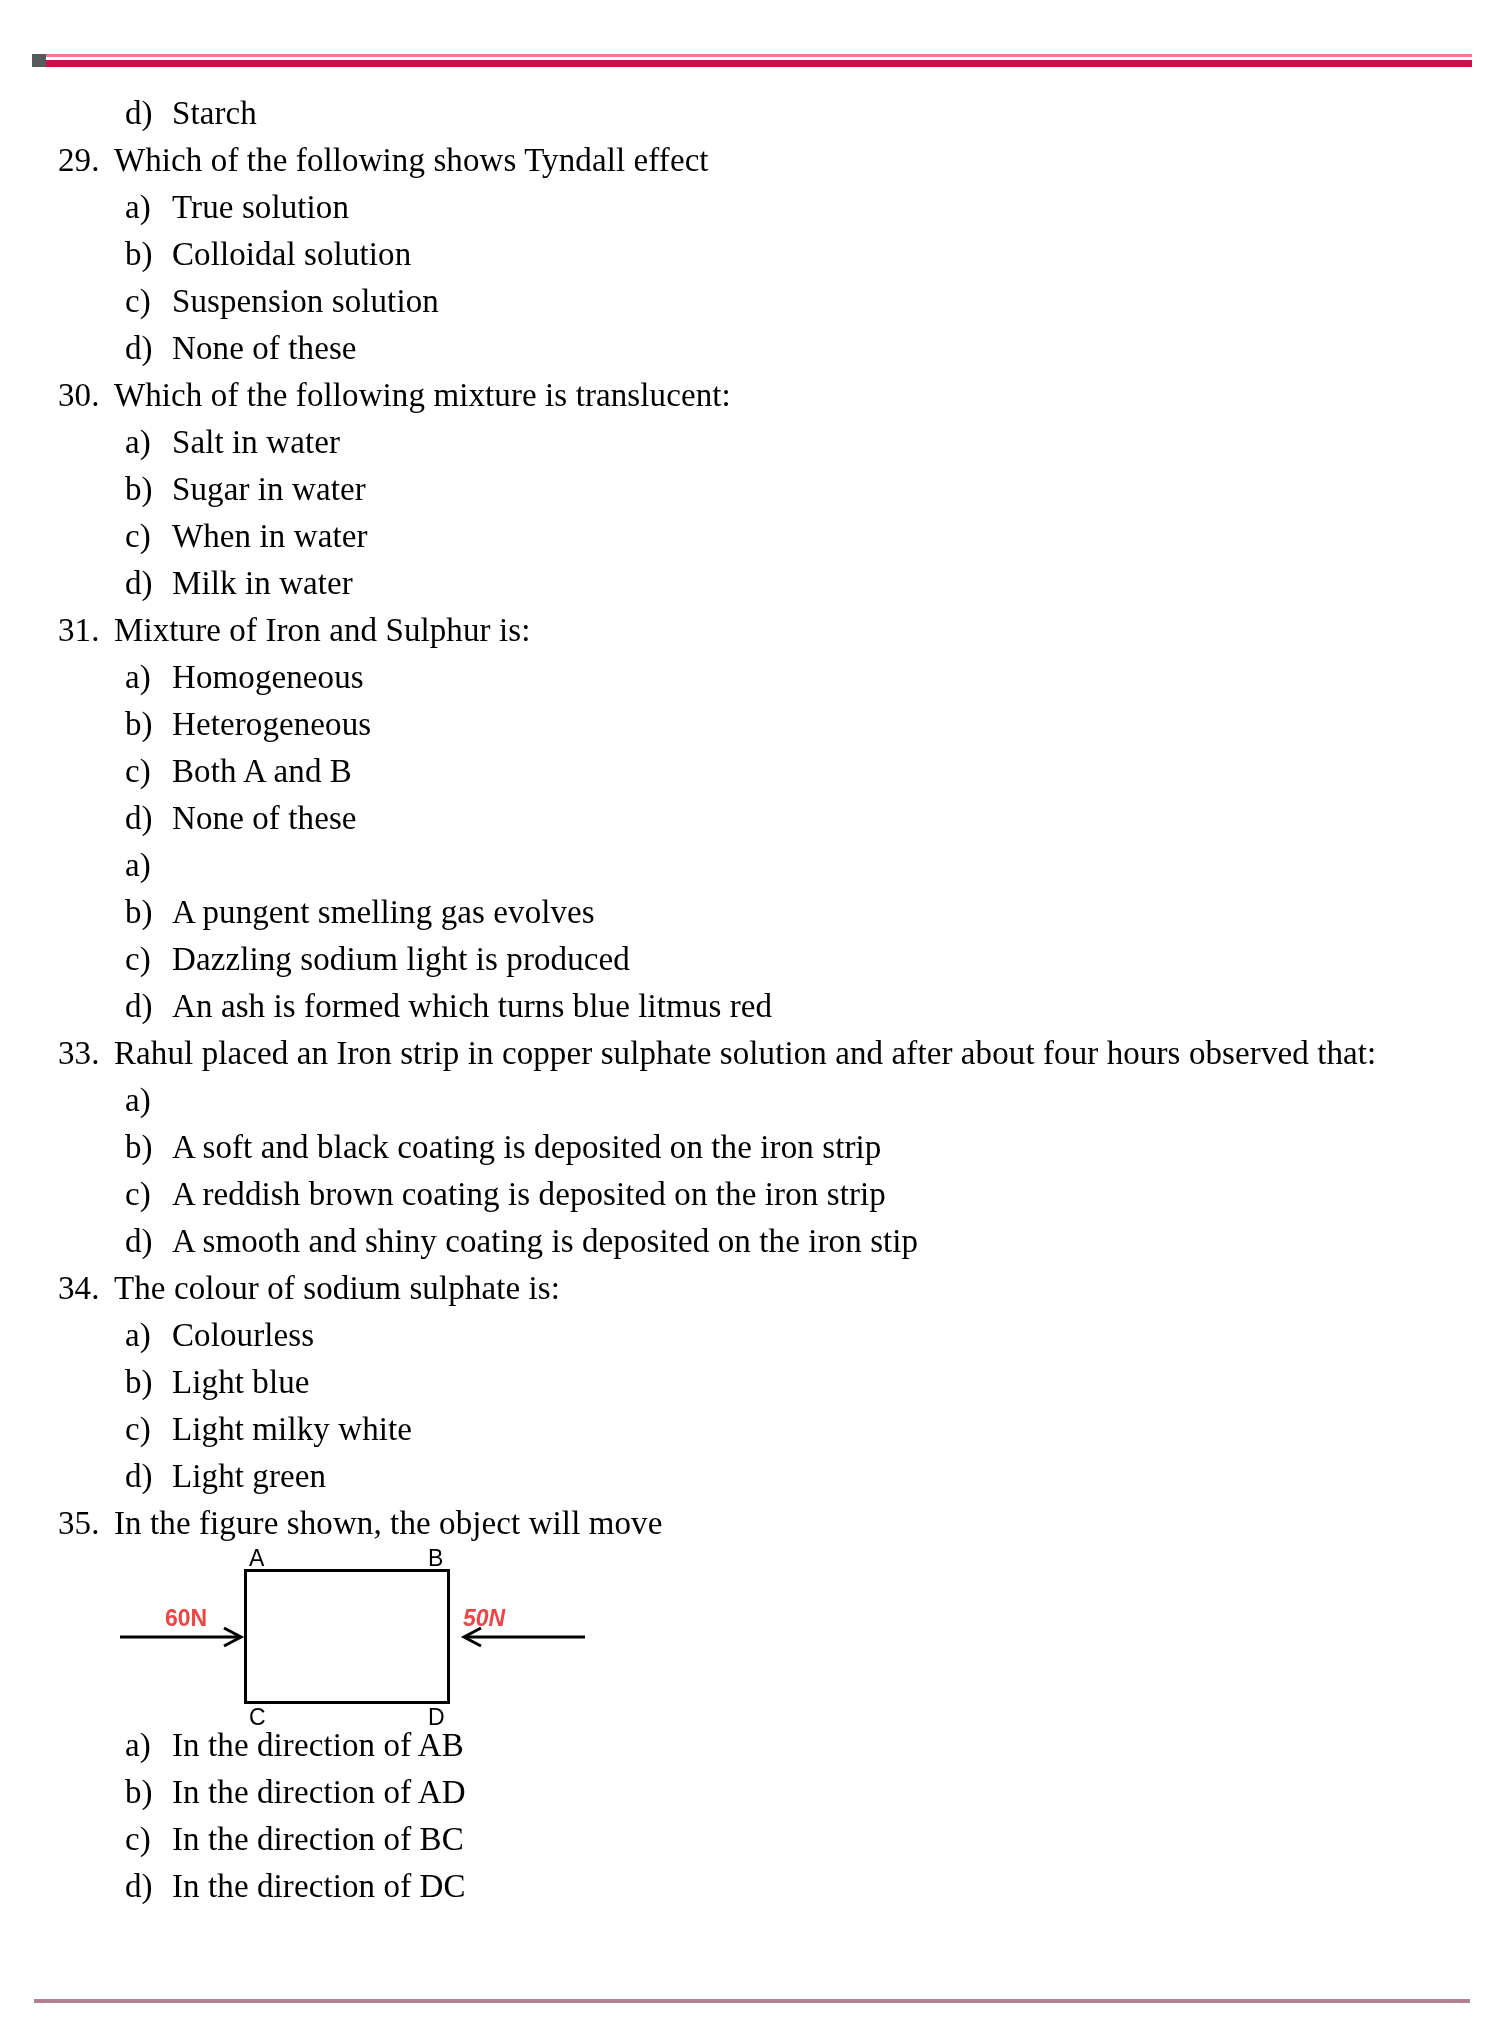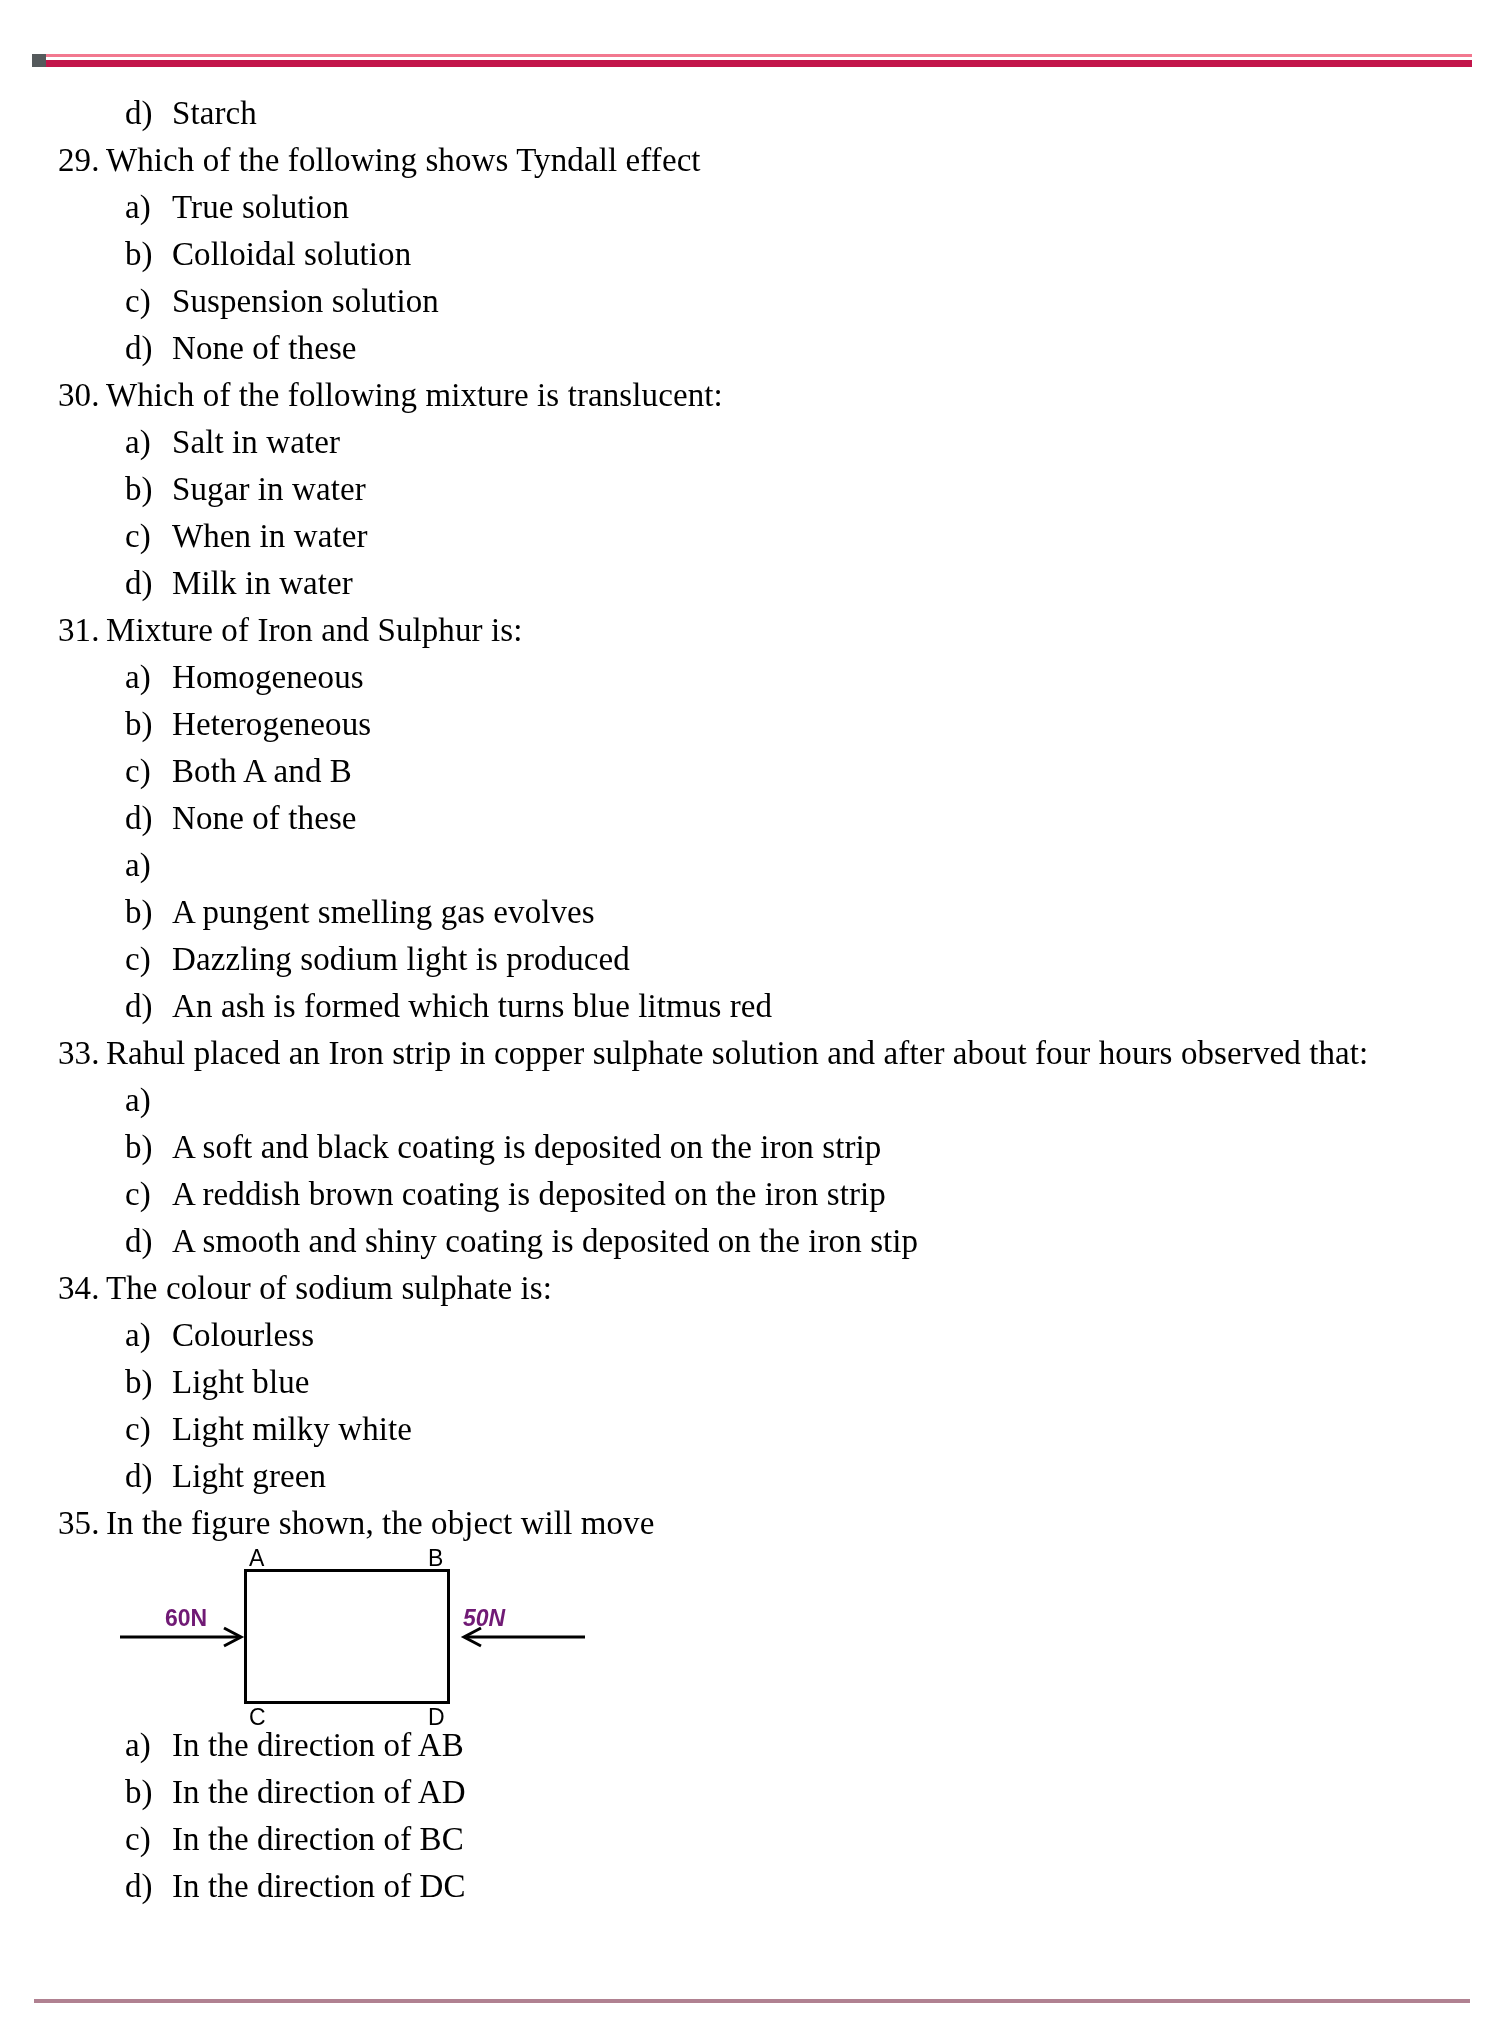--- a/index.html
+++ b/index.html
@@ -64,20 +64,21 @@
   }
 
   .q-row {
     display: flex;
     align-items: center;
     padding-left: 58px;
     padding-right: 92px;
     font-size: 33px;
     line-height: 47px;
     letter-spacing: .1px;
+    gap: 8px;
   }
   .q-num {
     flex: 0 0 auto;
     min-width: 46px;
     text-align: left;
   }
   .q-text {
     flex: 1 1 auto;
     text-align: justify;
     text-justify: inter-word;
@@ -128,21 +129,21 @@
   .lbl-b { left: 428px; top: 0px; }
   .lbl-c { left: 249px; top: 159px; }
   .lbl-d { left: 428px; top: 159px; }
 
   .force-text {
     position: absolute;
     font-family: "Liberation Sans", "DejaVu Sans", sans-serif;
     font-size: 23px;
     line-height: 23px;
     font-weight: 700;
-    color: #701a75;
+    color: #ef4444;
     text-align: center;
   }
   .force-left-text  { left: 165px; top: 60px; }
   .force-right-text { left: 463px; top: 60px; font-style: italic; }
 
   .arrow-left-svg {
     position: absolute;
     left: 120px;
     top: 78px;
   }

